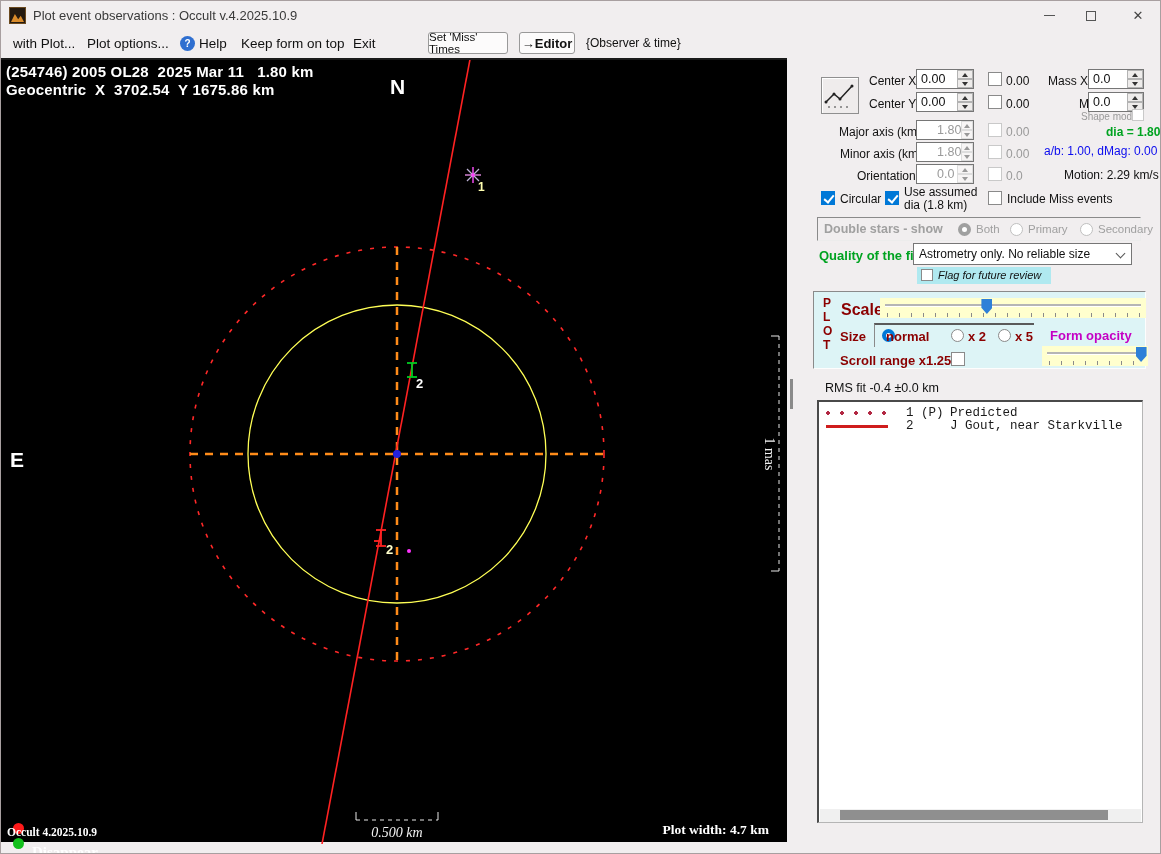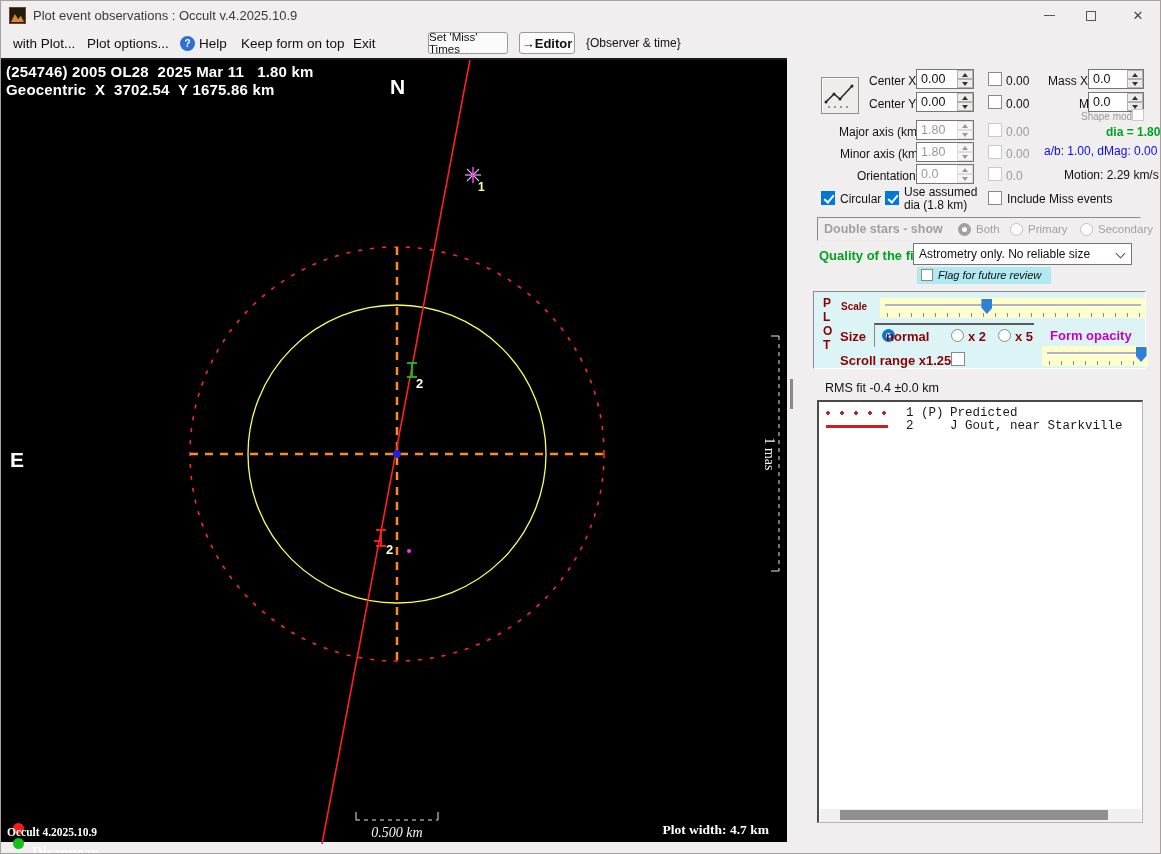--- a/index.html
+++ b/index.html
@@ -43,21 +43,21 @@
 
   .groupbox { position:absolute; border:1px solid #c4bcbc; }
   .gb-legend { position:absolute; top:-8px; left:6px; background:#f1eeef; padding:0 4px; font-size:12px; color:#111; }
 
   .spin { position:absolute; height:20px; background:#fff; border:1px solid #767676; display:flex; }
   .spin .val { flex:1; font-size:12.5px; color:#111; padding:2px 0 0 4px; }
   .spin .btns { width:16px; display:flex; flex-direction:column; }
   .sb { flex:1; background:#eeeceb; border:1px solid #b3b3b3; display:flex; align-items:center; justify-content:center; }
   .tu { width:0; height:0; border:3px solid transparent; border-bottom:4px solid #333; margin-top:-3px; }
   .td { width:0; height:0; border:3px solid transparent; border-top:4px solid #333; margin-bottom:-3px; }
-  .spin.dis .val { color:#9a9a9a; }
+  .spin.dis .val { color:#9a9a9a;margin-left:16px; }
   .spin.dis .sb { background:#f7f5f5; border-color:#ddd; }
   .spin.dis .tu { border-bottom-color:#9a9a9a; }
   .spin.dis .td { border-top-color:#9a9a9a; }
 
   .cb { position:absolute; width:14px; height:14px; background:#fff; border:1px solid #8a8a8a; }
   .cb.checked { background:#0078d7; border-color:#0078d7; }
   .cb.checked::after { content:""; position:absolute; left:4px; top:1px; width:4px; height:8px; border:solid #fff; border-width:0 2px 2px 0; transform:rotate(40deg); }
   .cb.dim { border-color:#c9c9c9; }
   .cb.tiny { width:12px; height:12px; }
 
@@ -340,21 +340,21 @@
     <span class="cb tiny" style="left:4px; top:2px;"></span>
     <span class="flaglabel">Flag for future review</span>
   </div>
 
   <div class="plotpanel">
     <div class="rp-label darkred" style="left:9px; top:4px;">P</div>
     <div class="rp-label darkred" style="left:9px; top:18px;">L</div>
     <div class="rp-label darkred" style="left:9px; top:32px;">O</div>
     <div class="rp-label darkred" style="left:9px; top:46px;">T</div>
 
-    <div class="rp-label darkred" style="left:27px; top:9px; font-size:10px;">Scale</div>
+    <div class="rp-label darkred" style="left:27px; top:9px; font-size:16px;">Scale</div>
     <div class="slider" style="left:66px; top:6px; width:266px; height:20px;">
       <div class="groove"></div>
       <div class="ticks"></div>
       <div class="thumb" style="left:calc(40% - 5px);"></div>
     </div>
 
     <div class="rp-label darkred" style="left:26px; top:37px; font-size:13px;">Size</div>
     <div class="sizebox">
       <span class="radio sel" style="left:7px; top:4px;"></span>
       <div class="rp-label darkred" style="left:11px; top:4px; font-size:13px;">normal</div>

